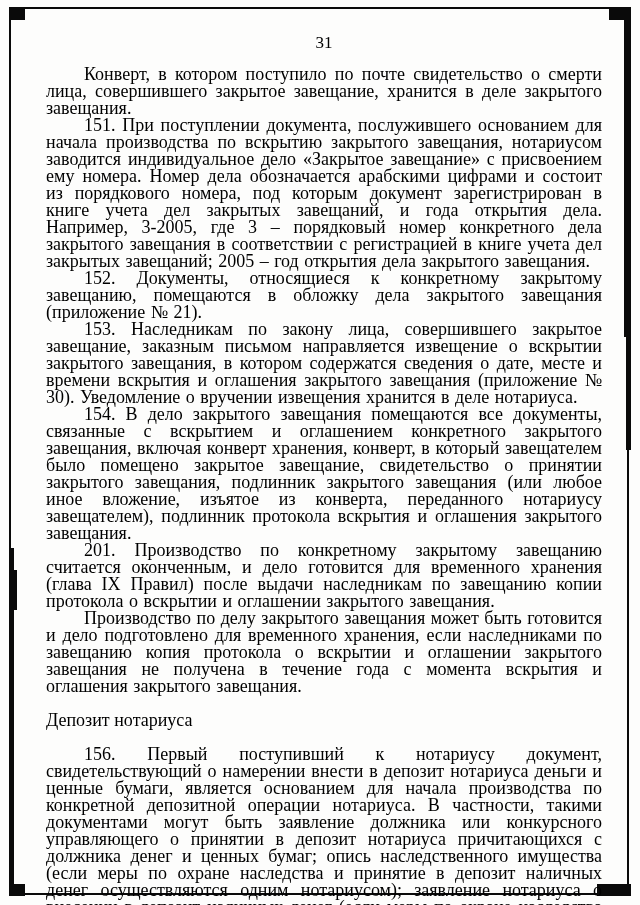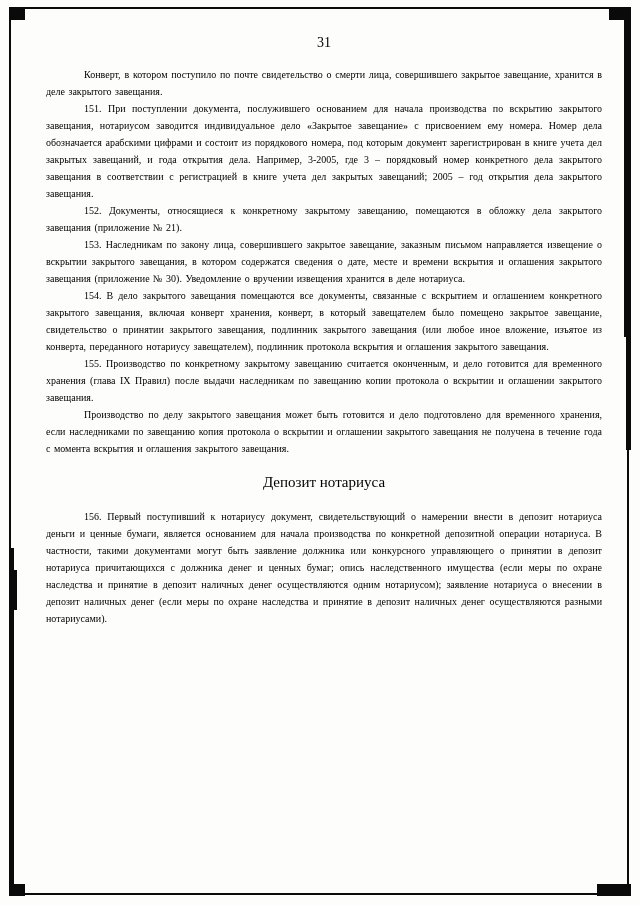--- a/index.html
+++ b/index.html
@@ -46,35 +46,34 @@
   .blob-br   { left: 597px; top: 884px; width: 34px; height: 12px; }
   
   .content {
     position: absolute;
     left: 46px;
     top: 34px;
     width: 556px;
   }
   .page-number {
     text-align: center;
-    font-size: 14px;
+    font-size: 17px;
     line-height: 17px;
     margin: 0 0 15px 0;
   }
   .para {
     margin: 0;
-    font-size: 10px;
+    font-size: 18px;
     line-height: 17px;
     text-align: justify;
     text-indent: 38px;
     word-spacing: 1px;
   }
   .section-heading {
-    text-align: center;
-    font-size: 15px;
+    font-size: 18px;
     line-height: 17px;
     margin: 17px 0 17px 0;
   }
 </style>
 </head>
 <body>
 
 <div class="page">
 
   <div class="scan-frame"></div>
@@ -88,21 +87,21 @@
   <div class="blob blob-br"></div>
 
   <div class="content">
     <div class="page-number">31</div>
 
     <p class="para">Конверт, в котором поступило по почте свидетельство о смерти лица, совершившего закрытое завещание, хранится в деле закрытого завещания.</p>
     <p class="para">151. При поступлении документа, послужившего основанием для начала производства по вскрытию закрытого завещания, нотариусом заводится индивидуальное дело «Закрытое завещание» с присвоением ему номера. Номер дела обозначается арабскими цифрами и состоит из порядкового номера, под которым документ зарегистрирован в книге учета дел закрытых завещаний, и года открытия дела. Например, 3-2005, где 3 – порядковый номер конкретного дела закрытого завещания в соответствии с регистрацией в книге учета дел закрытых завещаний; 2005 – год открытия дела закрытого завещания.</p>
     <p class="para">152. Документы, относящиеся к конкретному закрытому завещанию, помещаются в обложку дела закрытого завещания (приложение № 21).</p>
     <p class="para">153. Наследникам по закону лица, совершившего закрытое завещание, заказным письмом направляется извещение о вскрытии закрытого завещания, в котором содержатся сведения о дате, месте и времени вскрытия и оглашения закрытого завещания (приложение № 30). Уведомление о вручении извещения хранится в деле нотариуса.</p>
     <p class="para">154. В дело закрытого завещания помещаются все документы, связанные с вскрытием и оглашением конкретного закрытого завещания, включая конверт хранения, конверт, в который завещателем было помещено закрытое завещание, свидетельство о принятии закрытого завещания, подлинник закрытого завещания (или любое иное вложение, изъятое из конверта, переданного нотариусу завещателем), подлинник протокола вскрытия и оглашения закрытого завещания.</p>
-    <p class="para">155. Производство по конкретному закрытому завещанию считается оконченным, и дело готовится для временного хранения (глава IX Правил) после выдачи наследникам по завещанию копии протокола о вскрытии и оглашении закрытого завещания.</p>
+    <p class="para">201. Производство по конкретному закрытому завещанию считается оконченным, и дело готовится для временного хранения (глава IX Правил) после выдачи наследникам по завещанию копии протокола о вскрытии и оглашении закрытого завещания.</p>
     <p class="para">Производство по делу закрытого завещания может быть готовится и дело подготовлено для временного хранения, если наследниками по завещанию копия протокола о вскрытии и оглашении закрытого завещания не получена в течение года с момента вскрытия и оглашения закрытого завещания.</p>
 
     <div class="section-heading">Депозит нотариуса</div>
 
     <p class="para">156. Первый поступивший к нотариусу документ, свидетельствующий о намерении внести в депозит нотариуса деньги и ценные бумаги, является основанием для начала производства по конкретной депозитной операции нотариуса. В частности, такими документами могут быть заявление должника или конкурсного управляющего о принятии в депозит нотариуса причитающихся с должника денег и ценных бумаг; опись наследственного имущества (если меры по охране наследства и принятие в депозит наличных денег осуществляются одним нотариусом); заявление нотариуса о внесении в депозит наличных денег (если меры по охране наследства и принятие в депозит наличных денег осуществляются разными нотариусами).</p>
   </div>
 
 </div>
 
 </body></html>

